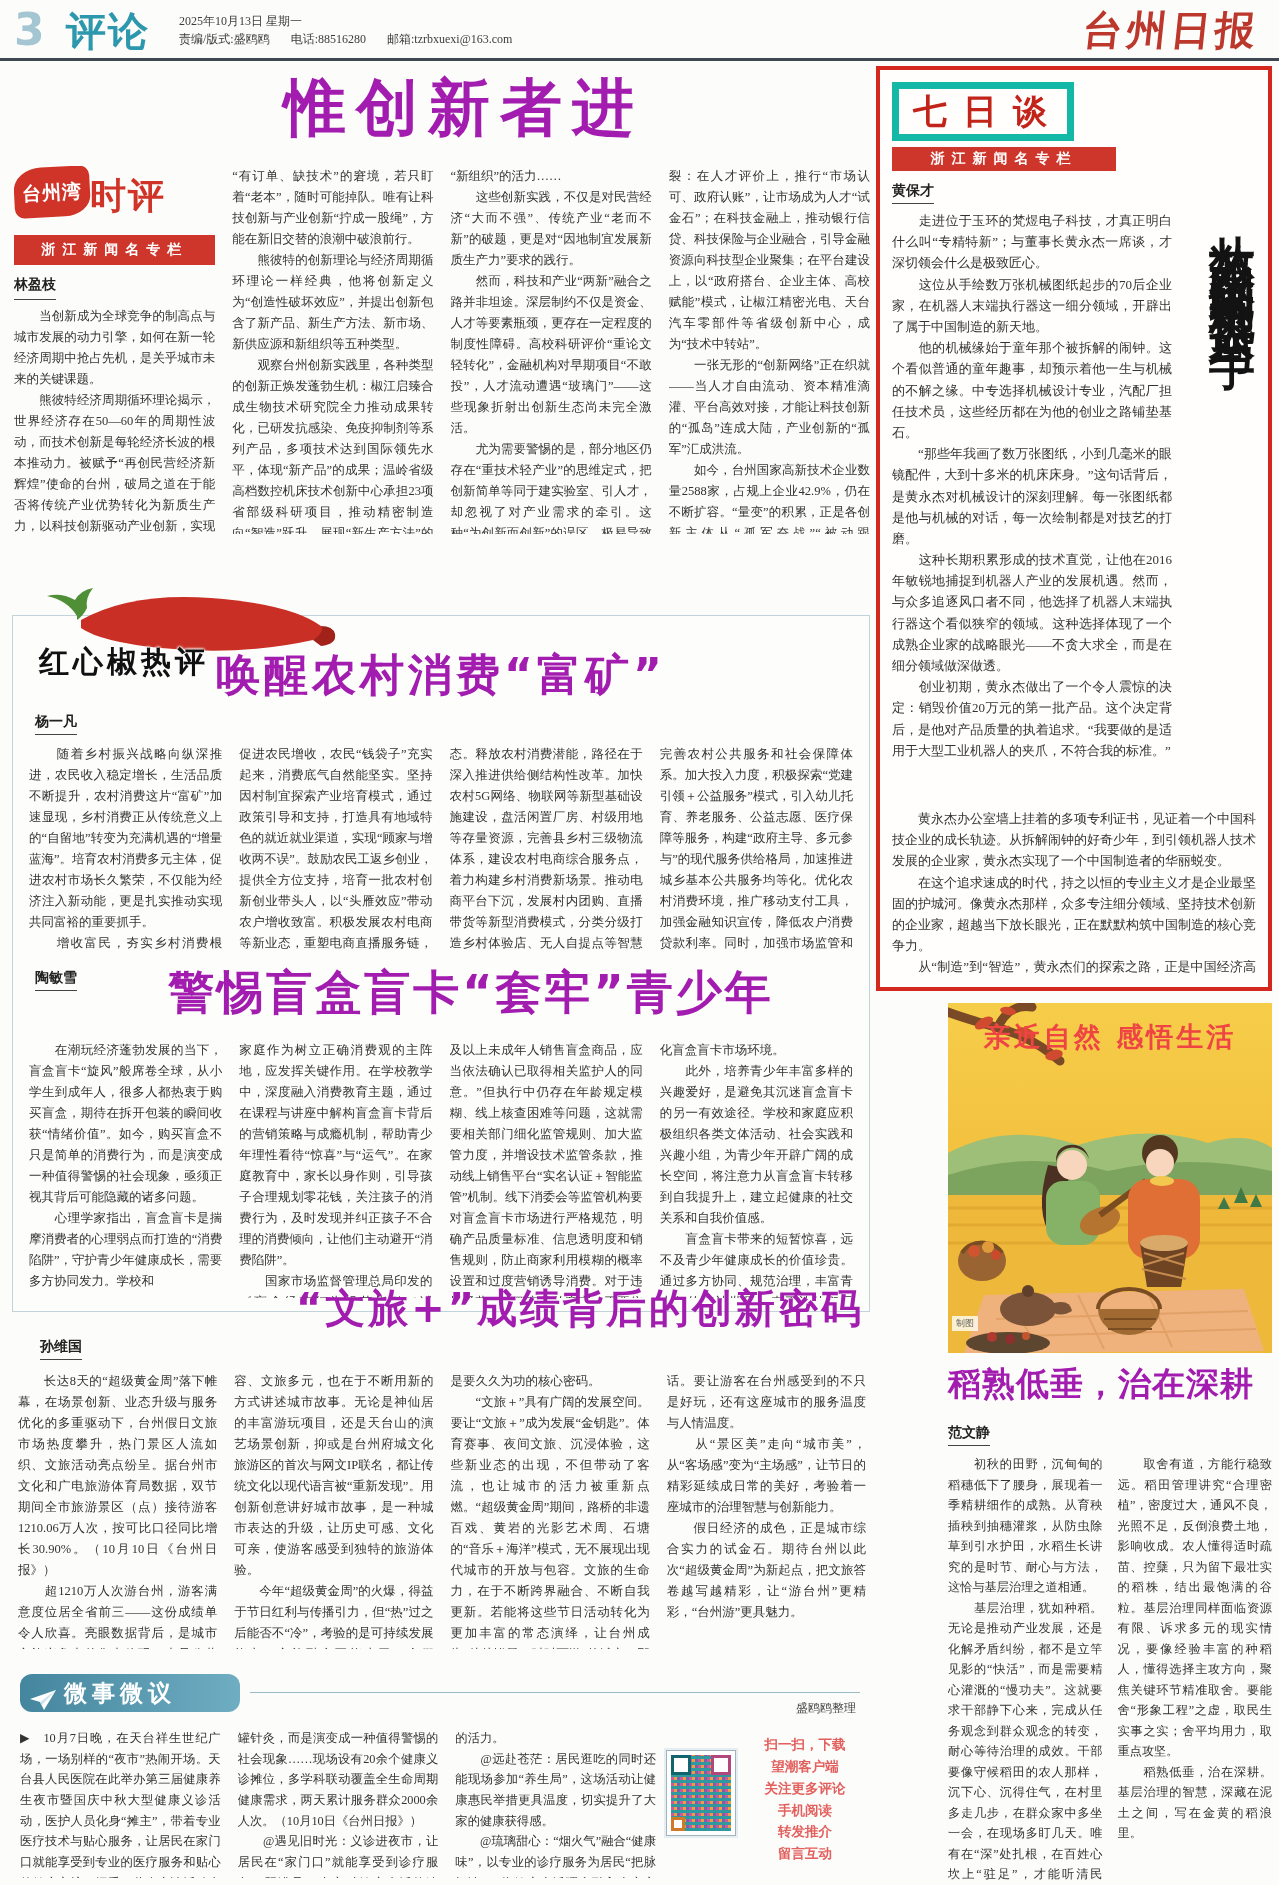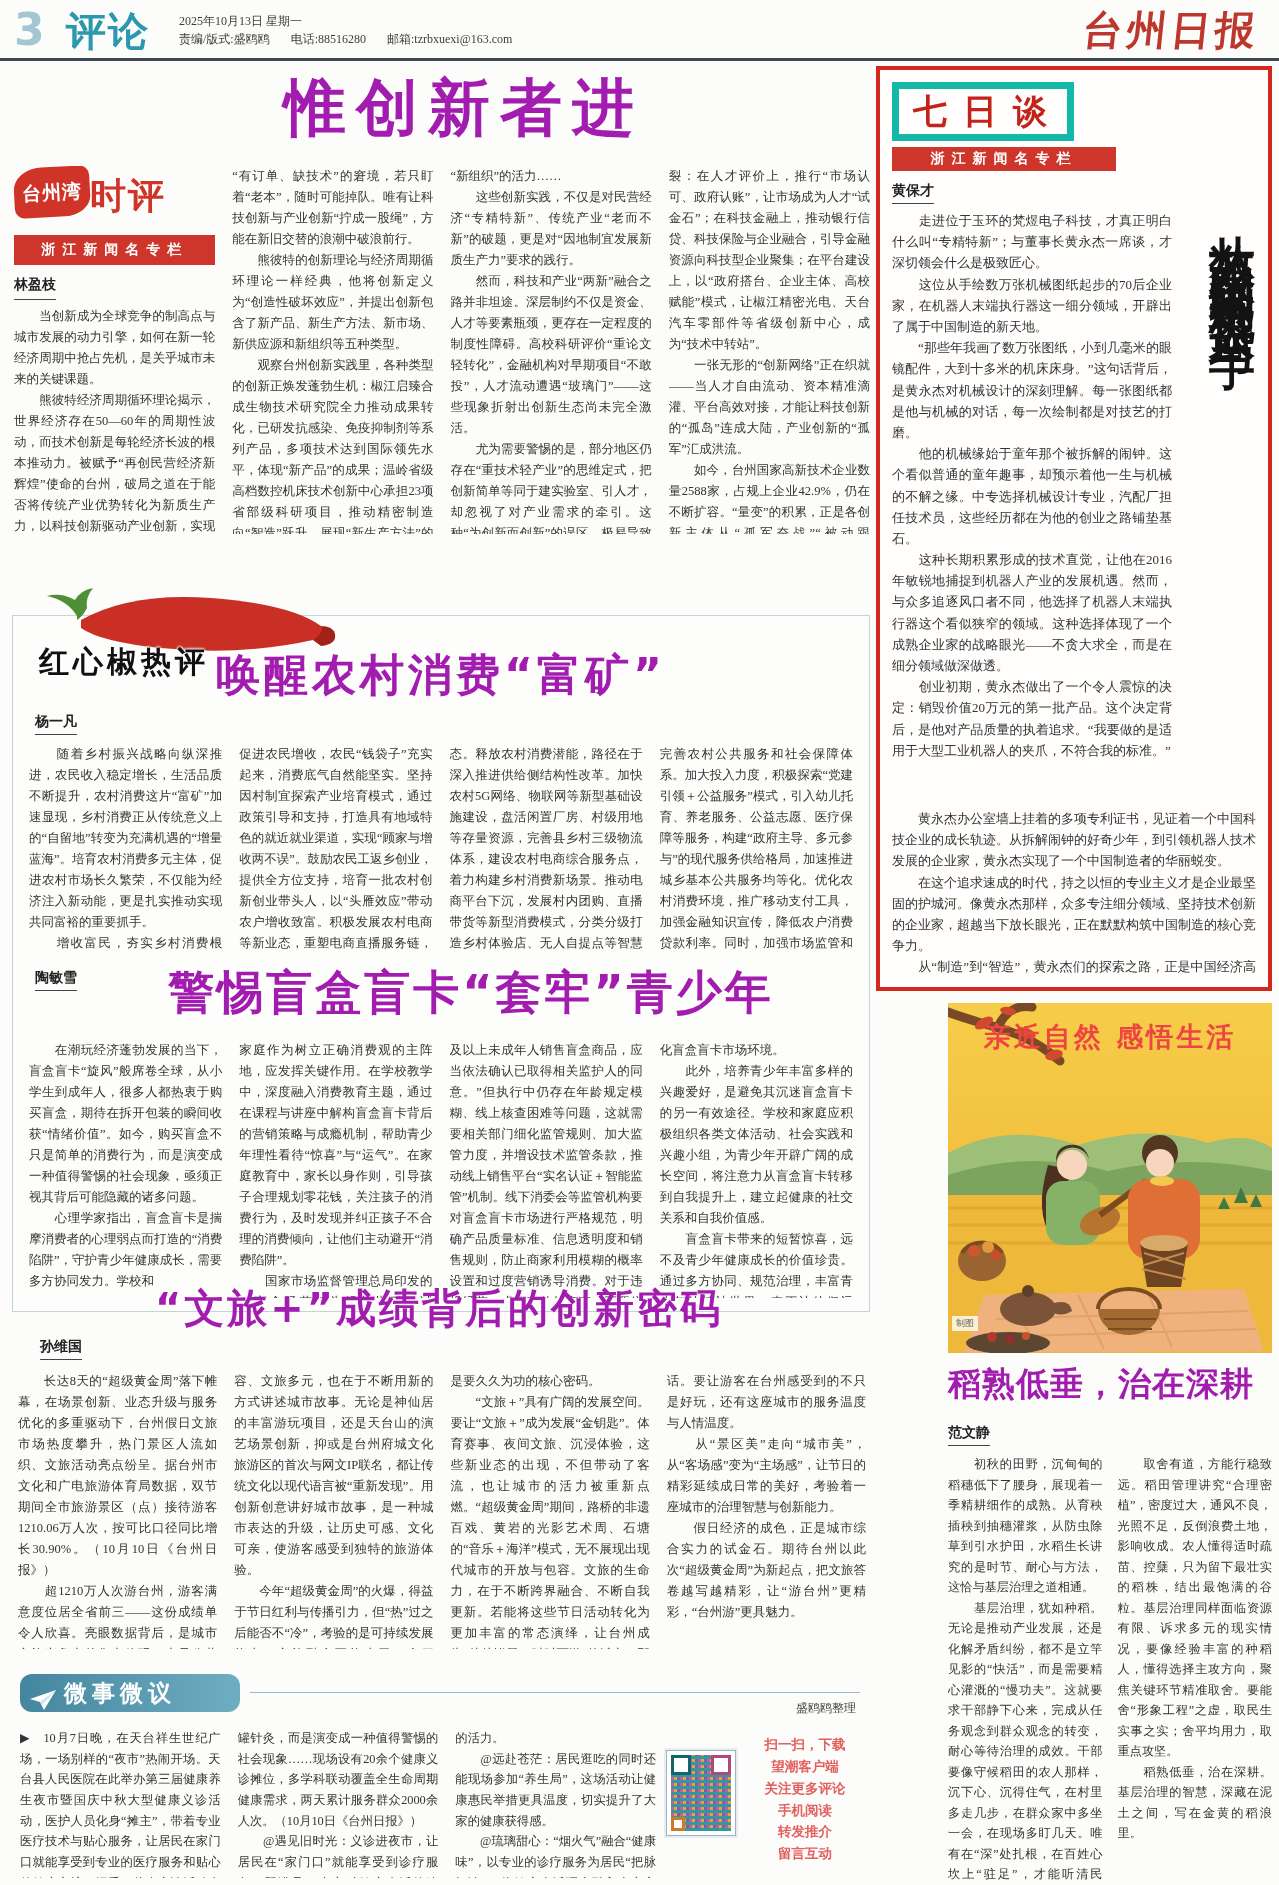--- a/index.html
+++ b/index.html
@@ -54,21 +54,21 @@
                font-size:44px; letter-spacing:4px; }
   .hr-by1 { position:absolute; left:22px; top:96px; }
   .hr-cols1 { position:absolute; left:16px; right:16px; top:128px; height:208px; }
   .hr-title2 { position:absolute; left:60px; right:0; top:346px; text-align:center;
                font-size:46px; letter-spacing:3px; }
   .hr-by2 { position:absolute; left:22px; top:352px; }
   .hr-cols2 { position:absolute; left:16px; right:16px; top:424px; height:258px; }
 
   
   .wenlv { position:absolute; left:14px; top:1275px; width:856px; height:380px; }
-  .wenlv-title { position:absolute; left:0; right:6px; top:6px; text-align:center;
+  .wenlv-title { position:absolute; left:0; right:6px; top:6px; text-align:right;
                  font-size:40px; letter-spacing:3px; }
   .wenlv-by { position:absolute; left:26px; top:62px; }
   .wenlv-cols { position:absolute; left:4px; right:4px; top:96px; height:278px; }
 
   
   .weishi { position:absolute; left:14px; top:1668px; width:846px; height:212px; }
   .ws-banner { position:absolute; left:6px; top:6px; width:220px; height:38px;
                background:linear-gradient(90deg,#44869e,#6fadc2); border-radius:12px;
                color:#fff; font-family:"DejaVu Sans",sans-serif; font-weight:900;
                font-size:23px; letter-spacing:5px; line-height:38px; padding-left:44px; }
@@ -160,21 +160,21 @@
           <p>　　熊彼特经济周期循环理论揭示，世界经济存在50—60年的周期性波动，而技术创新是每轮经济长波的根本推动力。被赋予“再创民营经济新辉煌”使命的台州，破局之道在于能否将传统产业优势转化为新质生产力，以科技创新驱动产业创新，实现发展跃升。</p>
         </div>
     </div>
     <div class="col">
         <p>“有订单、缺技术”的窘境，若只盯着“老本”，随时可能掉队。唯有让科技创新与产业创新“拧成一股绳”，方能在新旧交替的浪潮中破浪前行。</p>
         <p>　　熊彼特的创新理论与经济周期循环理论一样经典，他将创新定义为“创造性破坏效应”，并提出创新包含了新产品、新生产方法、新市场、新供应源和新组织等五种类型。</p>
         <p>　　观察台州创新实践里，各种类型的创新正焕发蓬勃生机：椒江启臻合成生物技术研究院全力推动成果转化，已研发抗感染、免疫抑制剂等系列产品，多项技术达到国际领先水平，体现“新产品”的成果；温岭省级高档数控机床技术创新中心承担23项省部级科研项目，推动精密制造向“智造”跃升，展现“新生产方法”的动能；椒江区＋台州湾新区入选浙江低空经济先飞区试点，开拓“新市场”的蓝海；海正生物成为全国首家聚乳酸产业化生产示范企业，实现“新供应源”的突破；重点支持77家上市企业，通过定向增发、并购重组等方式强化创新布局，激发</p>
       </div>
     <div class="col">
         <p>“新组织”的活力……</p>
-        <p>　　这些创新实践，不仅是对民营经济“专精特新”、传统产业“老而不新”的破题，更是对“因地制宜发展新质生产力”要求的践行。</p>
+        <p>　　这些创新实践，不仅是对民营经济“大而不强”、传统产业“老而不新”的破题，更是对“因地制宜发展新质生产力”要求的践行。</p>
         <p>　　然而，科技和产业“两新”融合之路并非坦途。深层制约不仅是资金、人才等要素瓶颈，更存在一定程度的制度性障碍。高校科研评价“重论文轻转化”，金融机构对早期项目“不敢投”，人才流动遭遇“玻璃门”——这些现象折射出创新生态尚未完全激活。</p>
         <p>　　尤为需要警惕的是，部分地区仍存在“重技术轻产业”的思维定式，把创新简单等同于建实验室、引人才，却忽视了对产业需求的牵引。这种“为创新而创新”的误区，极易导致科技与产业“两张皮”，使宝贵的创新资源陷入“孤岛效应”，难以转化成现实生产力。</p>
       </div>
     <div class="col">
         <p>裂：在人才评价上，推行“市场认可、政府认账”，让市场成为人才“试金石”；在科技金融上，推动银行信贷、科技保险与企业融合，引导金融资源向科技型企业聚集；在平台建设上，以“政府搭台、企业主体、高校赋能”模式，让椒江精密光电、天台汽车零部件等省级创新中心，成为“技术中转站”。</p>
         <p>　　一张无形的“创新网络”正在织就——当人才自由流动、资本精准滴灌、平台高效对接，才能让科技创新的“孤岛”连成大陆，产业创新的“孤军”汇成洪流。</p>
         <p>　　如今，台州国家高新技术企业数量2588家，占规上企业42.9%，仍在不断扩容。“量变”的积累，正是各创新主体从“孤军奋战”“被动跟随”向“组团发展”“主动引领”转变的有力证明。</p>
       </div>
   </div>
 </section>
@@ -296,22 +296,22 @@
   </div>
 </section>
 
 <section class="qiritan">
   <div class="qrt-stamp">七日谈</div>
   <div class="redbar qrt-bar">浙江新闻名专栏</div>
   <div class="qrt-by"><span class="byline">黄保才</span></div>
   <div class="qrt-main">
       <p>　　走进位于玉环的梵煜电子科技，才真正明白什么叫“专精特新”；与董事长黄永杰一席谈，才深切领会什么是极致匠心。</p>
       <p>　　这位从手绘数万张机械图纸起步的70后企业家，在机器人末端执行器这一细分领域，开辟出了属于中国制造的新天地。</p>
+      <p>　　他的机械缘始于童年那个被拆解的闹钟。这个看似普通的童年趣事，却预示着他一生与机械的不解之缘。中专选择机械设计专业，汽配厂担任技术员，这些经历都在为他的创业之路铺垫基石。</p>
       <p>　　“那些年我画了数万张图纸，小到几毫米的眼镜配件，大到十多米的机床床身。”这句话背后，是黄永杰对机械设计的深刻理解。每一张图纸都是他与机械的对话，每一次绘制都是对技艺的打磨。</p>
-      <p>　　他的机械缘始于童年那个被拆解的闹钟。这个看似普通的童年趣事，却预示着他一生与机械的不解之缘。中专选择机械设计专业，汽配厂担任技术员，这些经历都在为他的创业之路铺垫基石。</p>
       <p>　　这种长期积累形成的技术直觉，让他在2016年敏锐地捕捉到机器人产业的发展机遇。然而，与众多追逐风口者不同，他选择了机器人末端执行器这个看似狭窄的领域。这种选择体现了一个成熟企业家的战略眼光——不贪大求全，而是在细分领域做深做透。</p>
       <p>　　创业初期，黄永杰做出了一个令人震惊的决定：销毁价值20万元的第一批产品。这个决定背后，是他对产品质量的执着追求。“我要做的是适用于大型工业机器人的夹爪，不符合我的标准。”</p>
     </div>
   <div class="qrt-vtitle">从数万张图纸到机器人『巧手』</div>
   <div class="qrt-tail">
       <p>　　黄永杰办公室墙上挂着的多项专利证书，见证着一个中国科技企业的成长轨迹。从拆解闹钟的好奇少年，到引领机器人技术发展的企业家，黄永杰实现了一个中国制造者的华丽蜕变。</p>
       <p>　　在这个追求速成的时代，持之以恒的专业主义才是企业最坚固的护城河。像黄永杰那样，众多专注细分领域、坚持技术创新的企业家，超越当下放长眼光，正在默默构筑中国制造的核心竞争力。</p>
       <p>　　从“制造”到“智造”，黄永杰们的探索之路，正是中国经济高质量发展的微观基础。</p>
     </div>
 </section>

